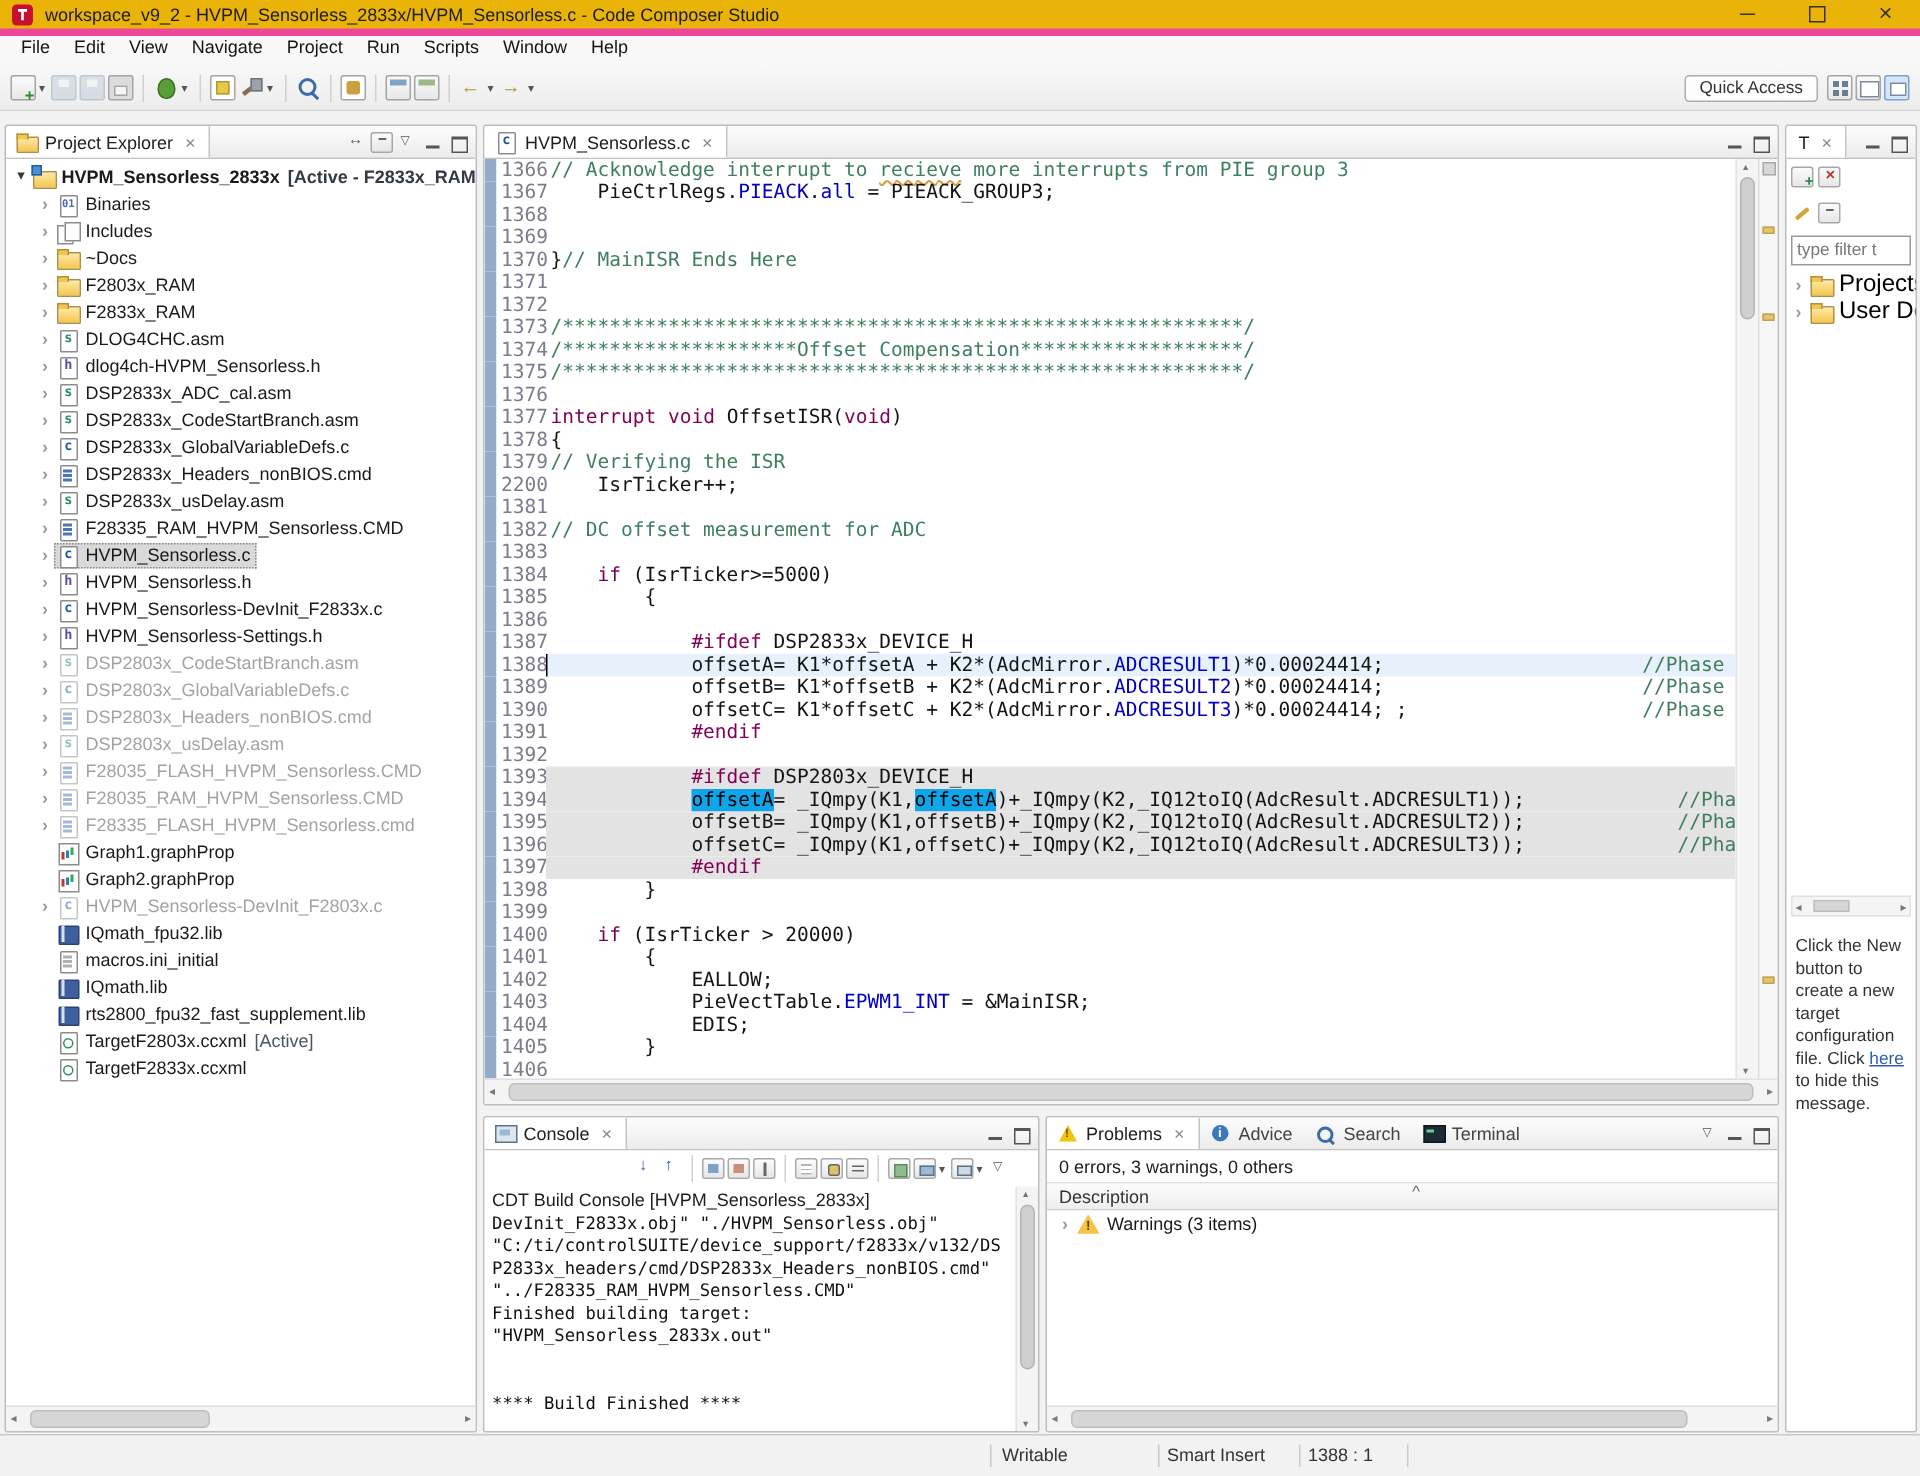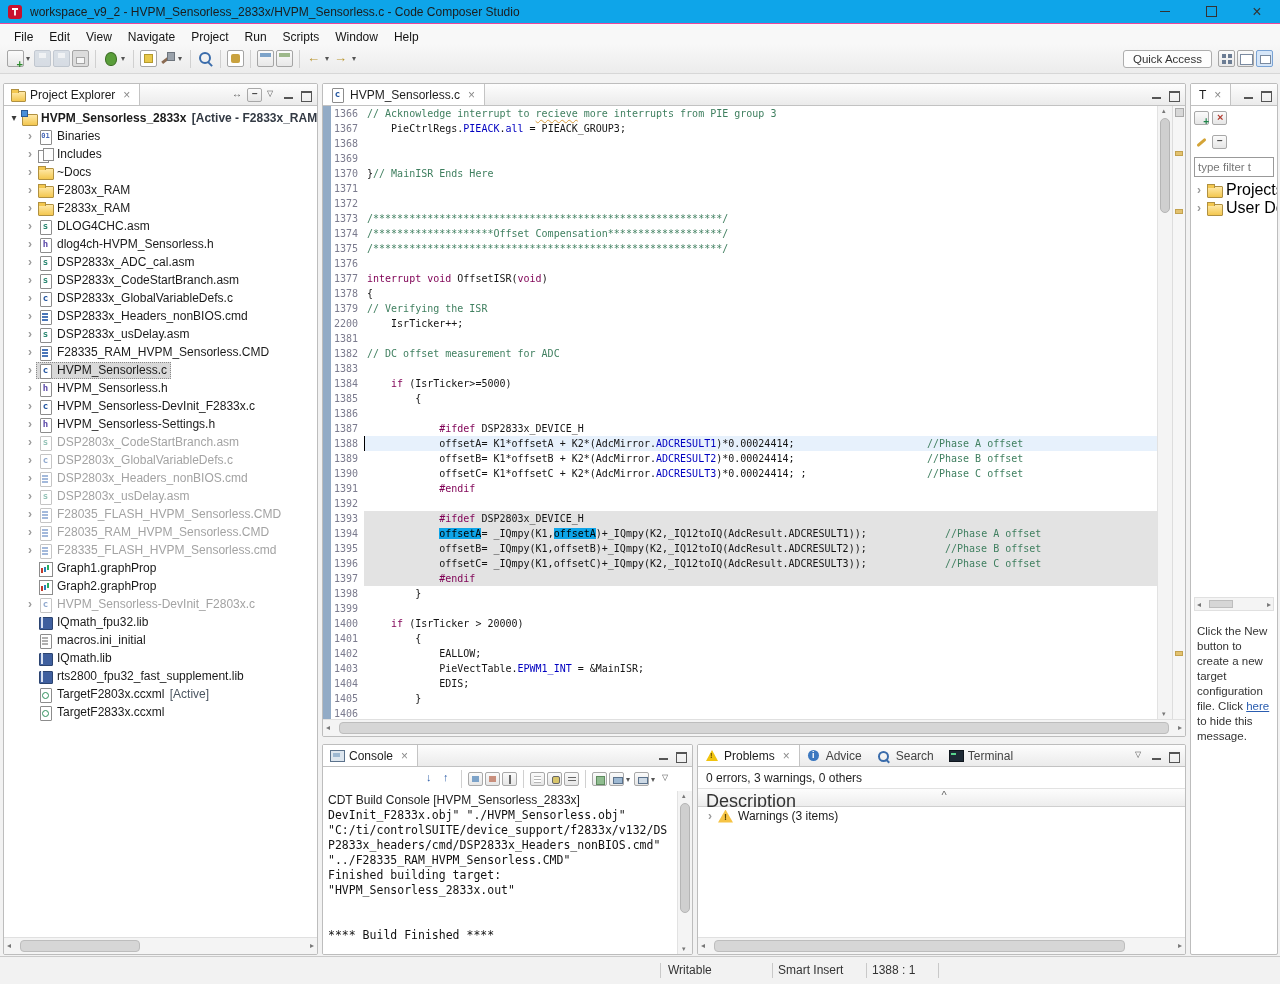--- a/index.html
+++ b/index.html
@@ -1,31 +1,31 @@
 <!DOCTYPE html>
 <html><head>
 <meta charset="utf-8">
 <style>
   *{box-sizing:border-box;margin:0;padding:0}
   html,body{width:1280px;height:984px}
   body{position:relative;overflow:hidden;background:#f2f2f2;font-family:"Liberation Sans",sans-serif;-webkit-font-smoothing:antialiased}
 
   
-  .titlebar{position:absolute;left:0;top:0;right:0;height:24px;background:#0ea5e9;border-bottom:1px solid #ec4899;display:flex;align-items:center;padding-left:8px}
+  .titlebar{position:absolute;left:0;top:0;right:0;height:24px;background:#eab308;border-bottom:5px solid #ec4899;display:flex;align-items:center;padding-left:8px}
   .app-icon{width:14px;height:14px;border-radius:3px;background:#c8102e;margin-right:8px;position:relative;flex:none}
   .app-icon::after{content:"";position:absolute;left:4px;top:3px;width:6px;height:8px;background:#fff;clip-path:polygon(0 0,100% 0,100% 30%,65% 30%,65% 100%,35% 100%,35% 30%,0 30%)}
   .title-text{font-size:12px;color:#1c1c1c;white-space:nowrap}
   .win-controls{margin-left:auto;display:flex;height:100%}
   .win-btn{width:46px;height:100%;display:flex;align-items:center;justify-content:center;color:#333}
   .wb-min::after{content:"";width:10px;height:1px;background:#333}
   .wb-max::after{content:"";width:9px;height:9px;border:1px solid #333}
   .wb-close::after{content:"×";font-size:16px;line-height:10px}
 
   
-  .menubar{position:absolute;left:0;top:24px;right:0;height:20px;background:#f8f8f8;display:flex;align-items:flex-end;padding-left:6px}
+  .menubar{position:absolute;left:0;top:24px;right:0;height:20px;background:#f8f8f8;display:flex;align-items:flex-start;padding-left:6px}
   .menu-item{padding:0 8px;font-size:12px;color:#141414}
   .toolbar{position:absolute;left:0;top:44px;right:0;height:30px;background:linear-gradient(#f8f8f8,#ececec);border-bottom:1px solid #d7d7d7;display:flex;align-items:center;padding:0 7px}
   .tb-icons{display:inline-flex;align-items:center;gap:2px}
   .tb-sep{width:1px;height:18px;background:#d0d0d0;margin:0 4px}
   .dd{font-size:8px;color:#555;margin:0 2px 0 0;align-self:center}
   .tb-right{margin-left:auto;display:flex;align-items:center;gap:6px}
   .quick-access{font-size:11.5px;color:#333;border:1px solid #adadad;border-radius:3px;background:#fdfdfd;padding:2px 9px;white-space:nowrap}
 
   .tbi{width:17px;height:17px;position:relative;display:inline-block;border-radius:2px;background:linear-gradient(#fbfbfb,#e8e8e8);border:1px solid #a5a5a5}
   .tbi-new::after{content:"+";position:absolute;right:0;bottom:-4px;color:#2e8b2e;font-weight:bold;font-size:11px}
@@ -136,21 +136,21 @@
   .ic-ccxml::after{content:"";position:absolute;left:4px;top:4px;width:5px;height:5px;border-radius:50%;border:1.5px solid #2f8f5b}
   .ic-binaries::after{content:"01";position:absolute;left:0;right:0;top:2px;text-align:center;font-family:"DejaVu Sans Mono",monospace;font-size:7px;font-weight:bold;color:#4a6ab8}
   .ic-includes::before{content:"";position:absolute;left:0;top:2px;width:9px;height:11px;background:#fff;border:1px solid #8c8c8c}
   .ic-includes::after{content:"";position:absolute;left:5px;top:0;width:9px;height:11px;background:#fdfdfd;border:1px solid #8c8c8c}
   .ic-lib::before{content:"";position:absolute;left:1px;top:1px;width:12px;height:11px;background:#3f5f9e;border:1px solid #2c4470;border-radius:1px}
   .ic-lib::after{content:"";position:absolute;left:3px;top:1px;width:2px;height:11px;background:#d9e2f2}
   .ic-graph::before{content:"";position:absolute;left:1px;top:0;width:12px;height:13px;background:#fff;border:1px solid #8c8c8c}
   .ic-graph::after{content:"";position:absolute;left:3px;bottom:2px;width:2px;height:5px;background:#c0392b;box-shadow:3px -1px 0 #2980b9,6px -3px 0 #27ae60}
 
   
-  .code-wrap{position:absolute;left:0;right:28px;top:22px;bottom:17px;overflow:hidden;font-family:"DejaVu Sans Mono",monospace;font-size:10px;line-height:15px;background:#fff}
+  .code-wrap{position:absolute;left:0;right:28px;top:22px;bottom:17px;overflow:hidden;font-family:"DejaVu Sans Mono",monospace;font-size:13px;line-height:15px;background:#fff}
   .code-line{display:flex;height:15px;white-space:pre}
   .qd{width:8px;flex:none;background:#92abc6}
   .ln{width:33px;flex:none;padding-left:3px;color:#7b7b8e;background:#fff}
   .ct{flex:1;min-width:0;padding-left:3px}
   .bg-cur .ct{background:#e7f1fc}
   .bg-gray .ct{background:#e3e3e3}
   .caret{box-shadow:inset 1px 0 0 #000}
   .tk-p{color:#141414}
   .tk-c{color:#3F7F5F}
   .tk-cs{color:#3F7F5F;text-decoration:underline;text-decoration-style:wavy;text-decoration-color:#d79c3c;text-underline-offset:2px}
@@ -175,21 +175,21 @@
   .cons-out{position:absolute;left:0;right:15px;top:46px;bottom:0;padding:2px 5px;overflow:hidden;background:#fff}
   .cons-head{font-size:12px;color:#1d1d1d;height:15px;white-space:nowrap}
   .console-line{font-family:"DejaVu Sans Mono",monospace;font-size:11.5px;line-height:15px;white-space:pre;color:#111;min-height:15px}
   .cons-vscroll{position:absolute;right:0;top:46px;bottom:0;width:15px;background:#f4f4f4;border-left:1px solid #e2e2e2}
   .cons-vscroll::before{content:"▴";position:absolute;top:1px;left:4px;font-size:7px;color:#777}
   .cons-vscroll::after{content:"▾";position:absolute;bottom:1px;left:4px;font-size:7px;color:#777}
   .cons-vthumb{position:absolute;left:2px;width:10px;top:12px;height:110px;background:#cfcfcf;border:1px solid #b5b5b5;border-radius:5px}
 
   
   .prob-summary{position:absolute;top:22px;left:0;right:0;height:21px;font-size:12px;color:#1d1d1d;padding:4px 0 0 8px;background:#fff}
-  .prob-colhead{position:absolute;top:43px;left:0;right:0;height:19px;background:linear-gradient(#fdfdfd,#ededed);border-top:1px solid #e2e2e2;border-bottom:1px solid #cfcfcf;font-size:18px;color:#333;padding:2px 0 0 8px}
+  .prob-colhead{position:absolute;top:43px;left:0;right:0;height:19px;background:linear-gradient(#fdfdfd,#ededed);border-top:1px solid #e2e2e2;border-bottom:1px solid #cfcfcf;font-size:12px;color:#333;padding:2px 0 0 8px}
   .sort{position:absolute;left:50%;top:0;color:#666;font-size:11px}
   .sort::after{content:"^"}
   .prob-rows{position:absolute;top:62px;left:0;right:0;bottom:15px;background:#fff}
   .prow{display:flex;align-items:center;height:18px;padding-left:6px;font-size:12px;color:#1a1a1a}
   .warn{position:relative;width:15px;height:13px;display:inline-block;margin-left:2px}
   .warn::before{content:"";position:absolute;inset:0;background:#f6c344;clip-path:polygon(50% 0,100% 100%,0 100%)}
   .warn::after{content:"!";position:absolute;left:0;right:0;top:2px;text-align:center;font-size:9px;font-weight:bold;color:#5b4500}
   .plbl{margin-left:5px}
 
   

